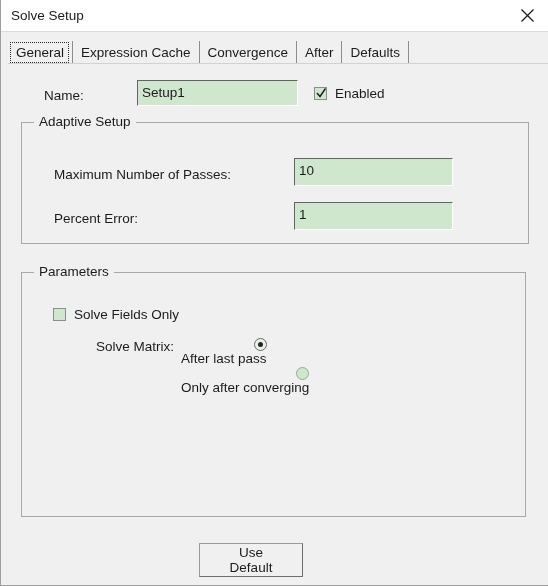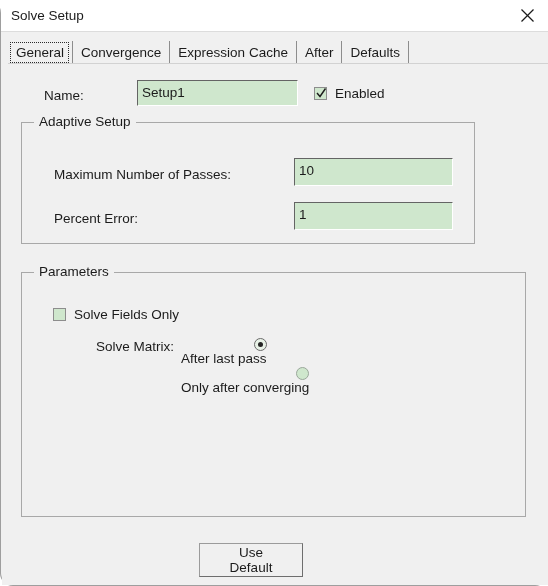--- a/index.html
+++ b/index.html
@@ -17,21 +17,20 @@
   .window {
     position: relative;
     width: 548px;
     height: 586px;
     box-sizing: border-box;
     background: #f0f0f0;
     border-left: 1px solid #9e9e9e;
     border-right: 1px solid #8a8a8a;
     border-bottom: 1px solid #9e9e9e;
     border-top: none;
-    border-radius: 13px;
   }
 
   
   .titlebar {
     position: absolute;
     left: 0; top: 0;
     width: 548px;
     height: 32px;
     background: #ffffff;
     box-sizing: border-box;
@@ -194,21 +193,21 @@
     left: 12px;
     background: #f0f0f0;
     padding: 0 5px;
     font-size: 13.5px;
     color: #1b1b1b;
     white-space: nowrap;
   }
   .adaptive-group {
     left: 19px;
     top: 58px;
-    width: 454px;
+    width: 508px;
     height: 122px;
   }
   .params-group {
     left: 19px;
     top: 208px;
     width: 505px;
     height: 245px;
   }
 
   .mp-label  { left: 43px; top: 103px; }
@@ -298,24 +297,24 @@
     </div>
   </div>
 
   <div class="tabstrip">
     <div class="tabs">
       <div class="tab active">
         <span class="tab-focus"></span>
         <span>General</span>
       </div>
       <div class="tab">
+        <span>Expression Cache</span>
+      </div>
+      <div class="tab">
         <span>Convergence</span>
-      </div>
-      <div class="tab">
-        <span>Expression Cache</span>
       </div>
       <div class="tab">
         <span>After</span>
       </div>
       <div class="tab">
         <span>Defaults</span>
       </div>
     </div>
     <div class="tab-sep-line"></div>
   </div>

